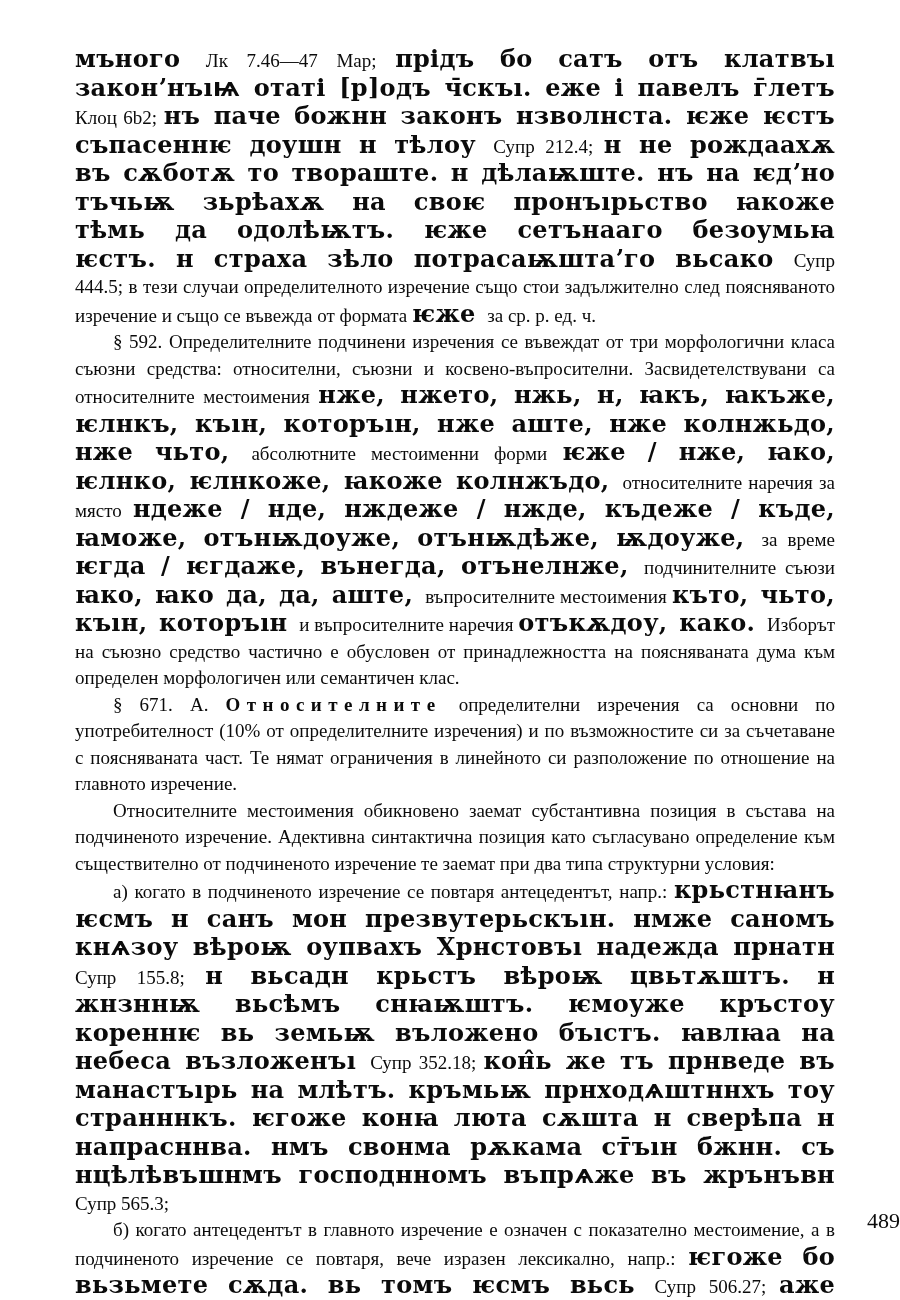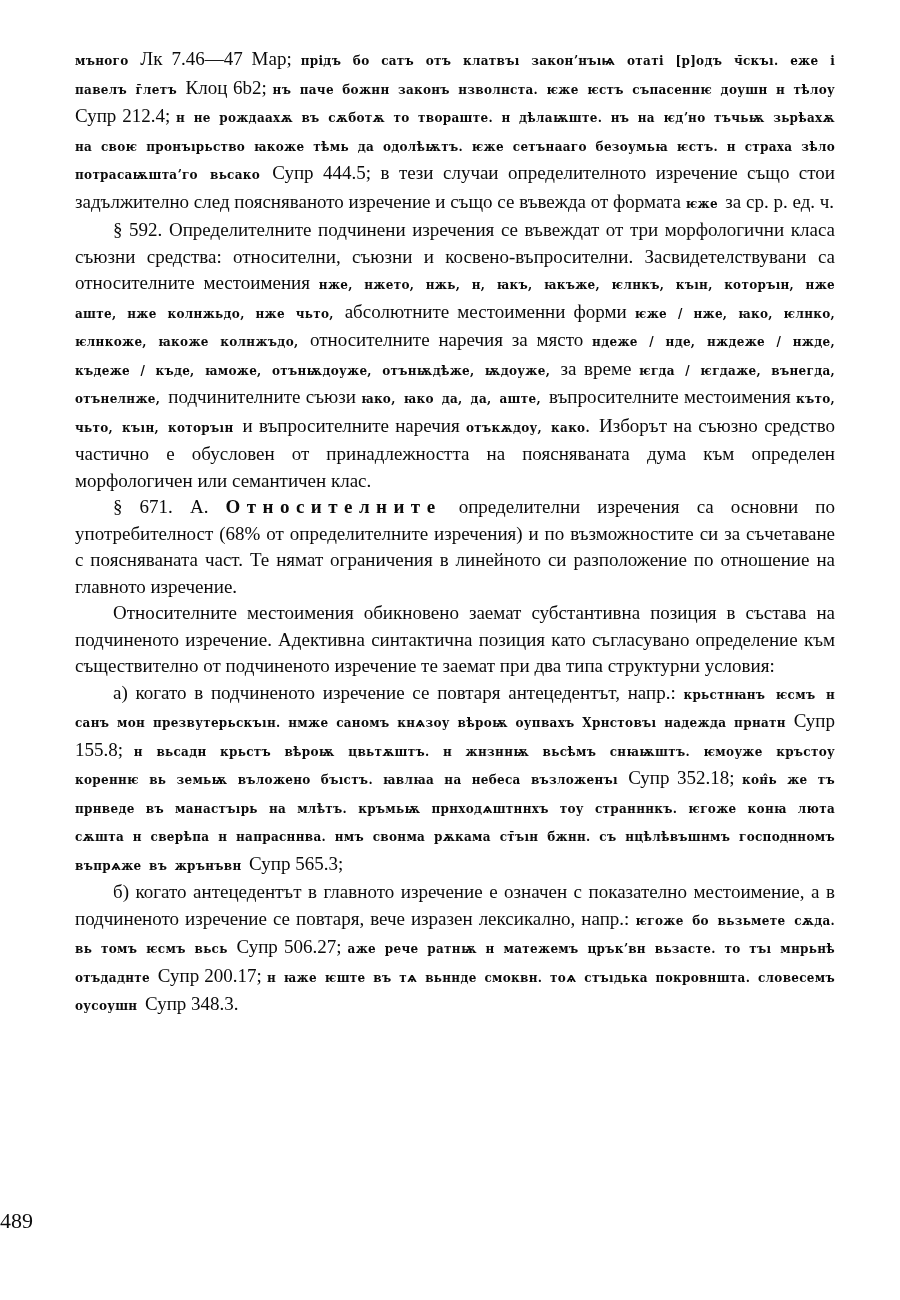--- a/index.html
+++ b/index.html
@@ -18,41 +18,41 @@
     line-height:26.5px;
     text-align:justify;
     color:#0b0b0b;
   }
   .page-body p{margin:0;padding:0;}
   .page-body p.indent{text-indent:38px;}
   
   .ocs{
     font-family:"DejaVu Serif","DejaVu Sans",serif;
     font-weight:bold;
-    font-size:12px;
+    font-size:24px;
     letter-spacing:0.3px;
     word-spacing:3px;
   }
   .bg{}
   .sp{letter-spacing:0.34em;font-weight:bold;}
   .page-number{
     position:absolute;
     left:0;right:0;top:1208px;
-    text-align:left;
+    text-align:right;
     font-family:"Liberation Serif", serif;
     font-size:22px;
     color:#0b0b0b;
   }
 </style>
 </head>
 <body>
 
 <div class="page">
   <div class="page-body">
       <p><span class="ocs">мъного </span><span class="bg">Лк 7.46—47 Мар; </span><span class="ocs">прідъ бо сатъ отъ клатвъı законʼнъıѩ отаті [р]одъ ч̄скъı. еже і павелъ г̄летъ </span><span class="bg">Клоц 6b2; </span><span class="ocs">нъ паче божнн законъ нзволнста. ѥже ѥстъ съпасеннѥ доушн н тѣлоу </span><span class="bg">Супр 212.4; </span><span class="ocs">н не рождаахѫ въ сѫботѫ то твораште. н дѣлаѭште. нъ на ѥдʼно тъчьѭ зьрѣахѫ на своѥ пронъıрьство ꙗкоже тѣмь да одолѣѭтъ. ѥже сетънааго безоумьꙗ ѥстъ. н страха зѣло потрасаѭштаʼго вьсако </span><span class="bg">Супр 444.5; в тези случаи определителното изречение също стои задължително след поясняваното изречение и също се въвежда от формата </span><span class="ocs">ѥже </span><span class="bg">за ср. р. ед. ч.</span></p>
       <p class="indent"><span class="bg">§ 592. Определителните подчинени изречения се въвеждат от три морфологични класа съюзни средства: относителни, съюзни и косвено-въпросителни. Засвидетелствувани са относителните местоимения </span><span class="ocs">нже, нжето, нжь, н, ꙗкъ, ꙗкъже, ѥлнкъ, къıн, которъıн, нже аште, нже колнжьдо, нже чьто, </span><span class="bg">абсолютните местоименни форми </span><span class="ocs">ѥже / нже, ꙗко, ѥлнко, ѥлнкоже, ꙗкоже колнжъдо, </span><span class="bg">относителните наречия за място </span><span class="ocs">ндеже / нде, нждеже / нжде, къдеже / къде, ꙗможе, отънѭдоуже, отънѭдѣже, ѭдоуже, </span><span class="bg">за време </span><span class="ocs">ѥгда / ѥгдаже, вънегда, отънелнже, </span><span class="bg">подчинителните съюзи </span><span class="ocs">ꙗко, ꙗко да, да, аште, </span><span class="bg">въпросителните местоимения </span><span class="ocs">къто, чьто, къıн, которъıн </span><span class="bg">и въпросителните наречия </span><span class="ocs">отъкѫдоу, како. </span><span class="bg">Изборът на съюзно средство частично е обусловен от принадлежността на поясняваната дума към определен морфологичен или семантичен клас.</span></p>
-      <p class="indent"><span class="bg">§ 671. А. </span><span class="sp">Относителните</span><span class="bg"> определителни изречения са основни по употребителност (68% от определителните изречения) и по възможностите си за съчетаване с поясняваната част. Те нямат ограничения в линейното си разположение по отношение на главното изречение.</span></p>
+      <p class="indent"><span class="bg">§ 671. А. </span><span class="sp">Относителните</span><span class="bg"> определителни изречения са основни по употребителност (10% от определителните изречения) и по възможностите си за съчетаване с поясняваната част. Те нямат ограничения в линейното си разположение по отношение на главното изречение.</span></p>
       <p class="indent"><span class="bg">Относителните местоимения обикновено заемат субстантивна позиция в състава на подчиненото изречение. Адективна синтактична позиция като съгласувано определение към съществително от подчиненото изречение те заемат при два типа структурни условия:</span></p>
       <p class="indent"><span class="bg">а) когато в подчиненото изречение се повтаря антецедентът, напр.: </span><span class="ocs">крьстнꙗнъ ѥсмъ н санъ мон презвутерьскъıн. нмже саномъ кнѧзоу вѣроѭ оупвахъ Хрнстовъı надежда прнатн </span><span class="bg">Супр 155.8; </span><span class="ocs">н вьсадн крьстъ вѣроѭ цвьтѫштъ. н жнзннѭ вьсѣмъ снꙗѭштъ. ѥмоуже кръстоу кореннѥ вь земьѭ въложено бъıстъ. ꙗвлꙗа на небеса възложенъı </span><span class="bg">Супр 352.18; </span><span class="ocs">кон̂ь же тъ прнведе въ манастъıрь на млѣтъ. кръмьѭ прнходѧштннхъ тоу странннкъ. ѥгоже конꙗ люта сѫшта н сверѣпа н напрасннва. нмъ свонма рѫкама ст̄ъıн б̄жнн. съ нцѣлѣвъшнмъ господнномъ въпрѧже въ жрънъвн </span><span class="bg">Супр 565.3;</span></p>
       <p class="indent"><span class="bg">б) когато антецедентът в главното изречение е означен с показателно местоимение, а в подчиненото изречение се повтаря, вече изразен лексикално, напр.: </span><span class="ocs">ѥгоже бо вьзьмете сѫда. вь томъ ѥсмъ вьсь </span><span class="bg">Супр 506.27; </span><span class="ocs">аже рече ратнѭ н матежемъ цръкʼвн вьзасте. то тъı мнрьнѣ отъдаднте </span><span class="bg">Супр 200.17; </span><span class="ocs">н ꙗже ѥште въ тѧ вьннде смоквн. тоѧ стъıдька покровншта. словесемъ оусоушн </span><span class="bg">Супр 348.3.</span></p>
     </div>
   <div class="page-number">489</div>
 </div>
 
 </body></html>

